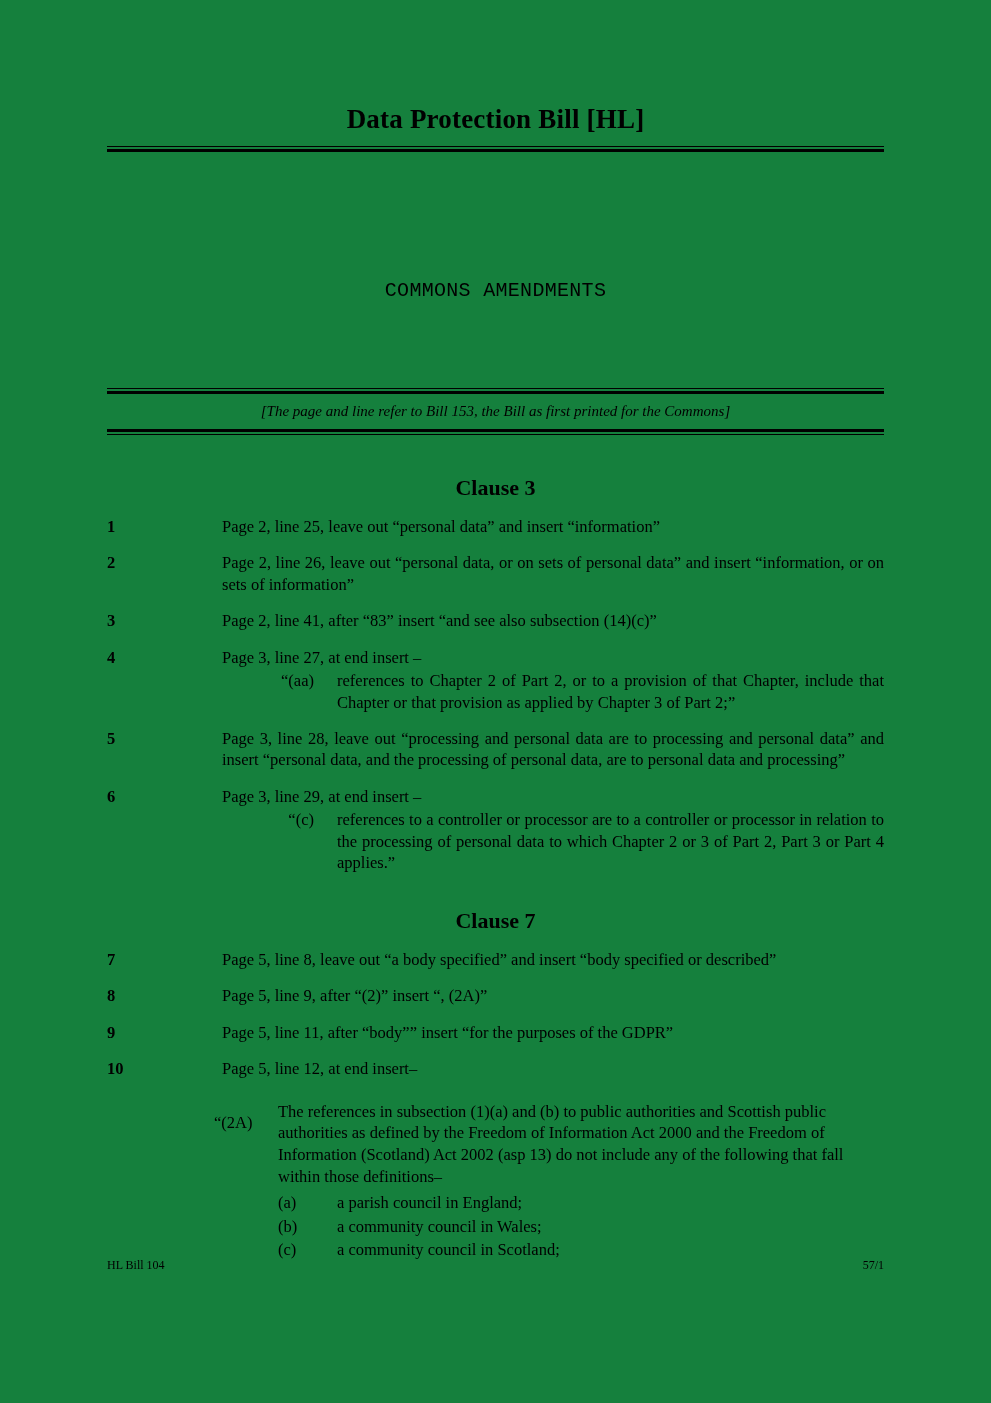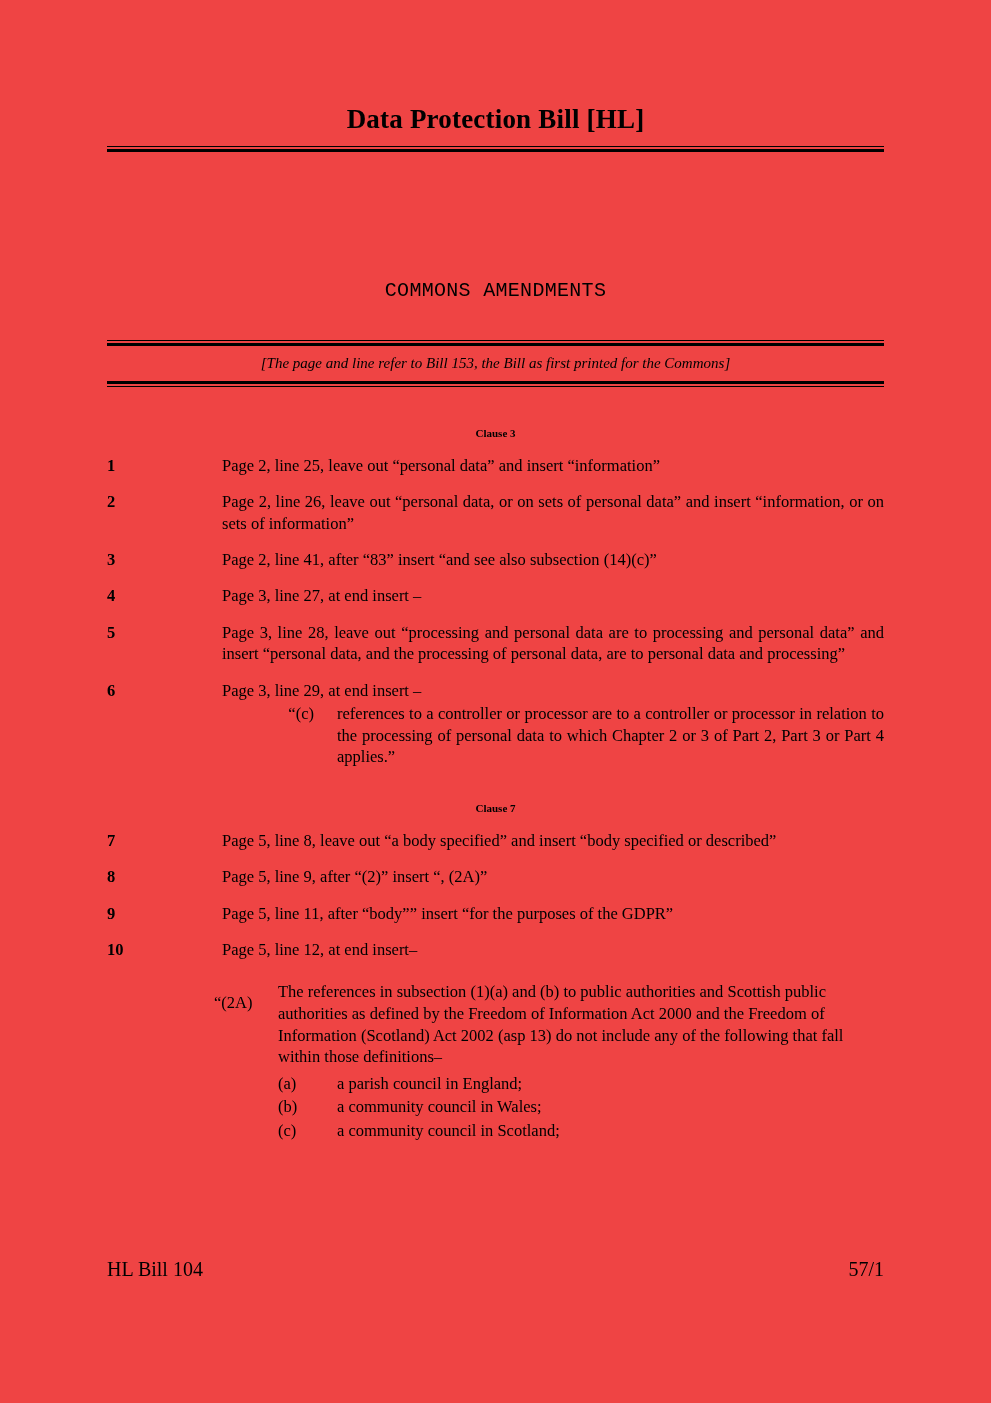--- a/index.html
+++ b/index.html
@@ -10,21 +10,21 @@
   }
   body {
     font-family: "Liberation Serif", "DejaVu Serif", serif;
     color: #000000;
   }
   .page {
     position: relative;
     width: 991px;
     height: 1403px;
     margin: 0 auto;
-    background: #ef4444;
+    background: #15803d;
     box-sizing: border-box;
     overflow: hidden;
   }
 
   
   .content {
     position: absolute;
     left: 107px;
     top: 0;
     width: 777px;   
@@ -67,37 +67,37 @@
     font-size: 20px;
     font-weight: normal;
     letter-spacing: .3px;
     margin: 0;
     padding-top: 127px;
     font-family: Liberation Mono, monospace;
   }
 
   
   .note-band {
-    margin-top: 38px;
+    margin-top: 86px;
   }
   .note-band .note-text {
     text-align: center;
     font-style: italic;
     font-size: 15px;
     padding: 8px 0 7px 0;
     line-height: 1.3;
   }
   .note-band .rule-double { margin-top: 0; }
   .note-band .rule-double.bottom { margin-top: 0; }
 
   
   .clause-heading {
     text-align: center;
     font-weight: bold;
-    font-size: 11px;
+    font-size: 22px;
     margin: 0;
     padding: 34px 0 0 0;
     line-height: 1.2;
   }
   .clause-heading.first { padding-top: 40px; }
 
   
   .amendment {
     position: relative;
     margin-top: 15px;
@@ -185,21 +185,21 @@
 
   
   .footer {
     position: absolute;
     left: 107px;
     width: 777px;
     top: 1258px;
     display: flex;
     justify-content: space-between;
     align-items: baseline;
-    font-size: 20px;
+    font-size: 12px;
   }
 </style>
 </head>
 <body>
 
 <div class="page">
 
   <div class="content">
 
     <h1 class="doc-title">Data Protection Bill [HL]</h1>
@@ -239,20 +239,24 @@
     </div>
 
     <div class="amendment">
       <span class="amd-num">3</span>
       <span class="amd-body">Page 2, line 41, after “83” insert “and see also subsection (14)(c)”</span>
     </div>
 
     <div class="amendment">
       <span class="amd-num">4</span>
       <span class="amd-body">Page 3, line 27, at end insert –</span>
+      <div class="subpara">
+        <span class="sp-label">“(aa)</span>
+        <span class="sp-text">references to Chapter 2 of Part 2, or to a provision of that Chapter, include that Chapter or that provision as applied by Chapter 3 of Part 2;”</span>
+      </div>
     </div>
 
     <div class="amendment">
       <span class="amd-num">5</span>
       <span class="amd-body">Page 3, line 28, leave out “processing and personal data are to processing and personal data” and insert “personal data, and the processing of personal data, are to personal data and processing”</span>
     </div>
 
     <div class="amendment">
       <span class="amd-num">6</span>
       <span class="amd-body">Page 3, line 29, at end insert –</span>

